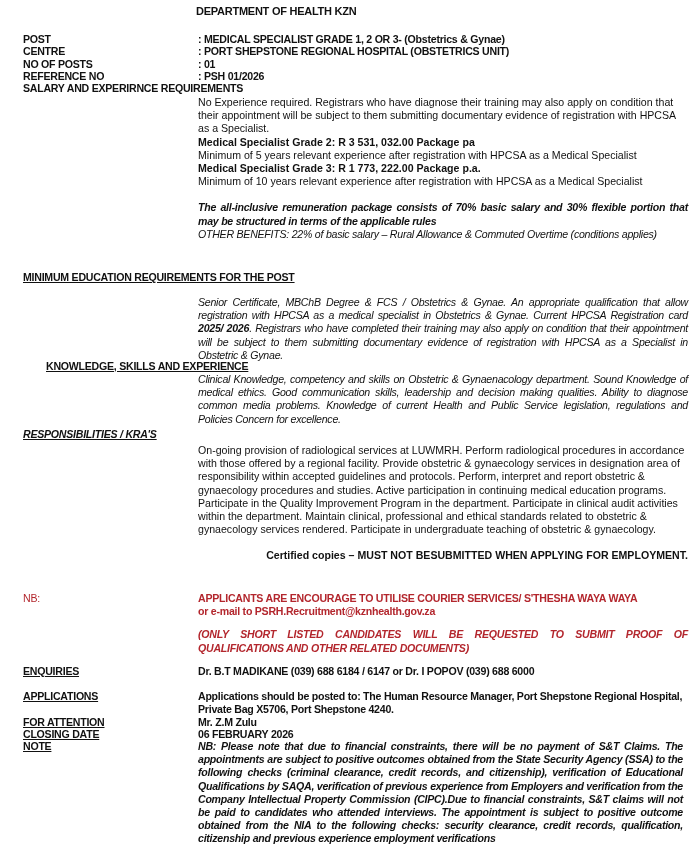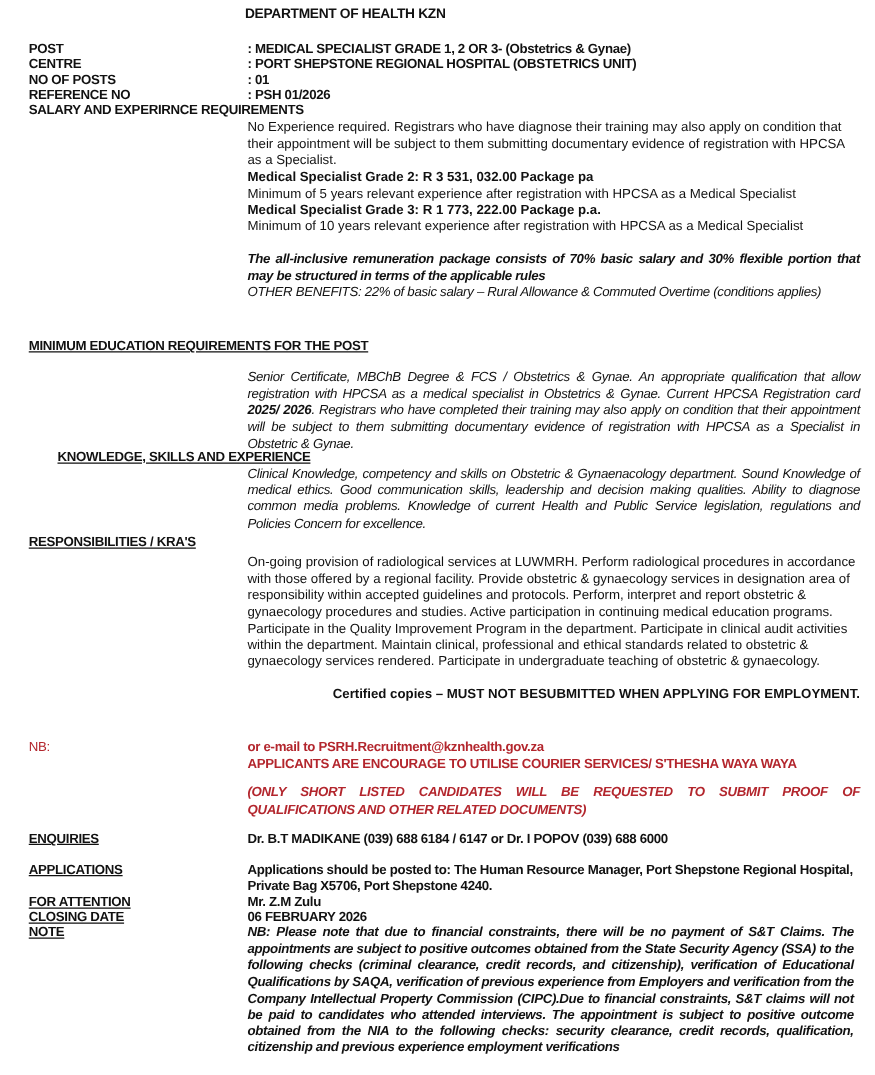--- a/index.html
+++ b/index.html
@@ -63,33 +63,33 @@
   </div>
 
   <div class="row narrow b u" style="top:271px;">MINIMUM EDUCATION REQUIREMENTS FOR THE POST</div>
   <div class="body-block narrow justify" style="top:284px;margin-top:12px;">
     <span>Senior Certificate, MBChB Degree &amp; FCS / Obstetrics &amp; Gynae. An appropriate qualification that allow registration with HPCSA as a medical specialist in Obstetrics &amp; Gynae. Current HPCSA Registration card </span><span class="b">2025/ 2026</span><span>. Registrars who have completed their training may also apply on condition that their appointment will be subject to them submitting documentary evidence of registration with HPCSA as a Specialist in Obstetric &amp; Gynae.</span>
   </div>
 
   <div class="row narrow b u" style="top:360px;padding-left:23px;">KNOWLEDGE, SKILLS AND EXPERIENCE</div>
   <div class="body-block narrow justify" style="top:373px;">Clinical Knowledge, competency and skills on Obstetric &amp; Gynaenacology department. Sound Knowledge of medical ethics. Good communication skills, leadership and decision making qualities. Ability to diagnose common media problems. Knowledge of current Health and Public Service legislation, regulations and Policies Concern for excellence.</div>
 
-  <div class="row narrow b u" style="top:428px;">RESPONSIBILITIES / KRA'S</div>
+  <div class="row narrow b u" style="top:428px;font-style:italic;">RESPONSIBILITIES / KRA'S</div>
   <div class="body-block" style="top:444px;">
     <p>On-going provision of radiological services at LUWMRH. Perform radiological procedures in accordance with those offered by a regional facility. Provide obstetric &amp; gynaecology services in designation area of responsibility within accepted guidelines and protocols. Perform, interpret and report obstetric &amp; gynaecology procedures and studies.  Active participation in continuing medical education programs. Participate in the Quality Improvement Program in the department. Participate in clinical audit activities within the department. Maintain clinical, professional and ethical standards related to obstetric &amp; gynaecology services rendered. Participate in undergraduate teaching of obstetric &amp; gynaecology.</p>
     <div class="gap"></div>
     <p class="b" style="white-space:pre;text-align:right;"> Certified copies – MUST NOT BESUBMITTED WHEN APPLYING FOR EMPLOYMENT.</p>
   </div>
 
   <div class="row narrow red" style="top:592px;">
     <span class="lbl">NB:</span>
   </div>
   <div class="body-block narrow red b" style="top:592px;">
+    <p>APPLICANTS ARE ENCOURAGE TO UTILISE COURIER SERVICES/ S'THESHA WAYA WAYA</p>
     <p>or e-mail to PSRH.Recruitment@kznhealth.gov.za</p>
-    <p>APPLICANTS ARE ENCOURAGE TO UTILISE COURIER SERVICES/ S'THESHA WAYA WAYA</p>
     <div class="gap" style="height:10px;"></div>
     <p class="justify">(ONLY SHORT LISTED CANDIDATES WILL BE REQUESTED TO SUBMIT PROOF OF QUALIFICATIONS AND OTHER RELATED DOCUMENTS)</p>
   </div>
 
   <div class="row narrow b" style="top:665px;">
     <span class="lbl u">ENQUIRIES</span>
     <span class="val">Dr. B.T MADIKANE (039) 688 6184 / 6147 or Dr. I POPOV (039) 688 6000</span>
   </div>
 
   <div class="row narrow b" style="top:690px;">

